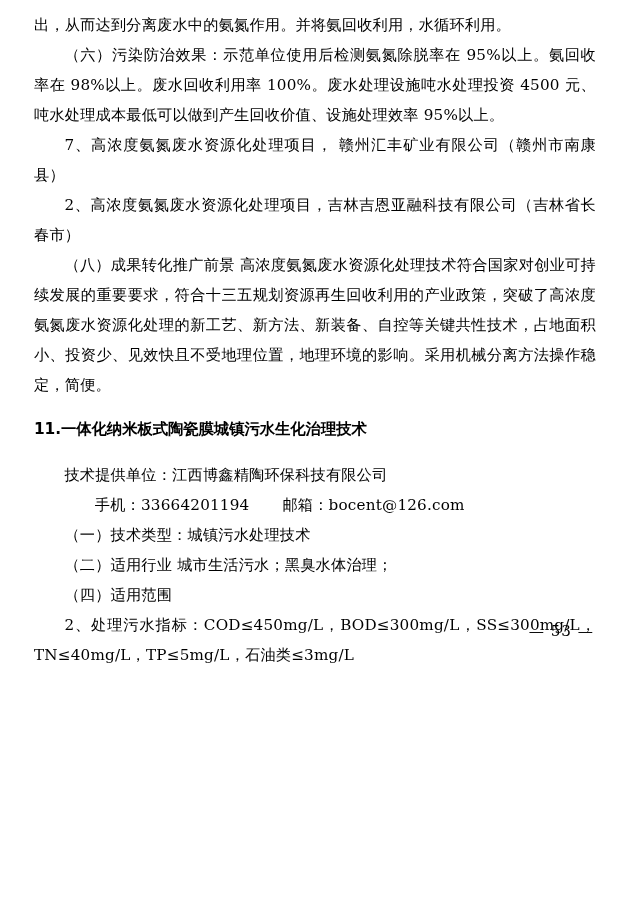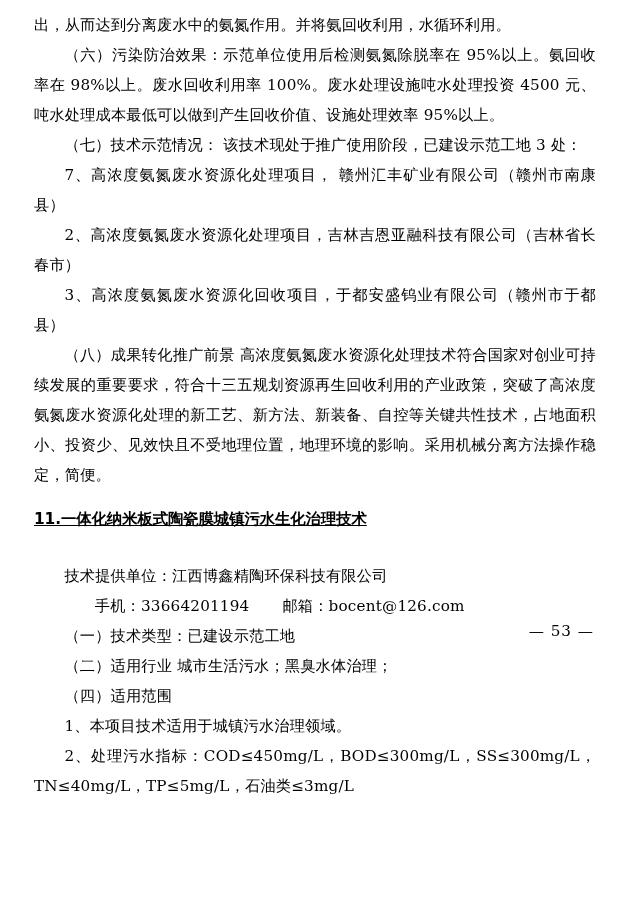--- a/index.html
+++ b/index.html
@@ -42,22 +42,21 @@
     line-height: 30px;
     margin: 0;
     text-indent: 0;
     font-family: "DejaVu Sans", "Liberation Sans", sans-serif;
     letter-spacing: -0.1px;
   }
   .gap-before {
     margin-top: 14px;
   }
   .gap-after {
-    margin-bottom: 27px;
-    text-decoration: underline;
+    margin-bottom: 16px;
   }
   .kv {
     display: block;
     font-size: 15.2px;
     line-height: 30px;
     text-indent: 2em;
   }
   .kv .col1 {
     display: inline-block;
     min-width: 218px;
@@ -72,43 +71,40 @@
 </style>
 </head>
 <body>
 
 <div class="page">
 
   <p class="noindent">出，从而达到分离废水中的氨氮作用。并将氨回收利用，水循环利用。</p>
 
   <p class="indent">（六）污染防治效果：示范单位使用后检测氨氮除脱率在 95%以上。氨回收率在 98%以上。废水回收利用率 100%。废水处理设施吨水处理投资 4500 元、吨水处理成本最低可以做到产生回收价值、设施处理效率 95%以上。</p>
 
-  <p class="indent">（七）技术示范情况：  该技术现处于推广使用阶段，已建设示范工地 3 处：</p>
 
   <p class="indent">7、高浓度氨氮废水资源化处理项目，  赣州汇丰矿业有限公司（赣州市南康县）</p>
 
   <p class="indent">2、高浓度氨氮废水资源化处理项目，吉林吉恩亚融科技有限公司（吉林省长春市）</p>
 
-  <p class="indent">3、高浓度氨氮废水资源化回收项目，于都安盛钨业有限公司（赣州市于都县）</p>
 
   <p class="indent">（八）成果转化推广前景   高浓度氨氮废水资源化处理技术符合国家对创业可持续发展的重要要求，符合十三五规划资源再生回收利用的产业政策，突破了高浓度氨氮废水资源化处理的新工艺、新方法、新装备、自控等关键共性技术，占地面积小、投资少、见效快且不受地理位置，地理环境的影响。采用机械分离方法操作稳定，简便。</p>
 
   <p class="heading gap-before gap-after">11.一体化纳米板式陶瓷膜城镇污水生化治理技术</p>
 
   <p class="kv"><span>技术提供单位：</span><span>江西博鑫精陶环保科技有限公司</span></p>
 
 
   <p class="kv"><span class="col1"><span>手机：</span><span>33664201194</span></span><span>邮箱：</span><span>bocent@126.com</span></p>
 
-  <p class="indent">（一）技术类型：已建设示范工地</p>
+  <p class="indent">（一）技术类型：城镇污水处理技术</p>
 
   <p class="indent">（二）适用行业   城市生活污水；黑臭水体治理；</p>
 
 
   <p class="indent">（四）适用范围</p>
 
-  <p class="indent">1、本项目技术适用于城镇污水治理领域。</p>
 
   <p class="indent">2、处理污水指标：COD≤450mg/L，BOD≤300mg/L，SS≤300mg/L，TN≤40mg/L，TP≤5mg/L，石油类≤3mg/L</p>
 
   <div class="pagenum">— 53 —</div>
 
 </div>
 
 </body></html>

